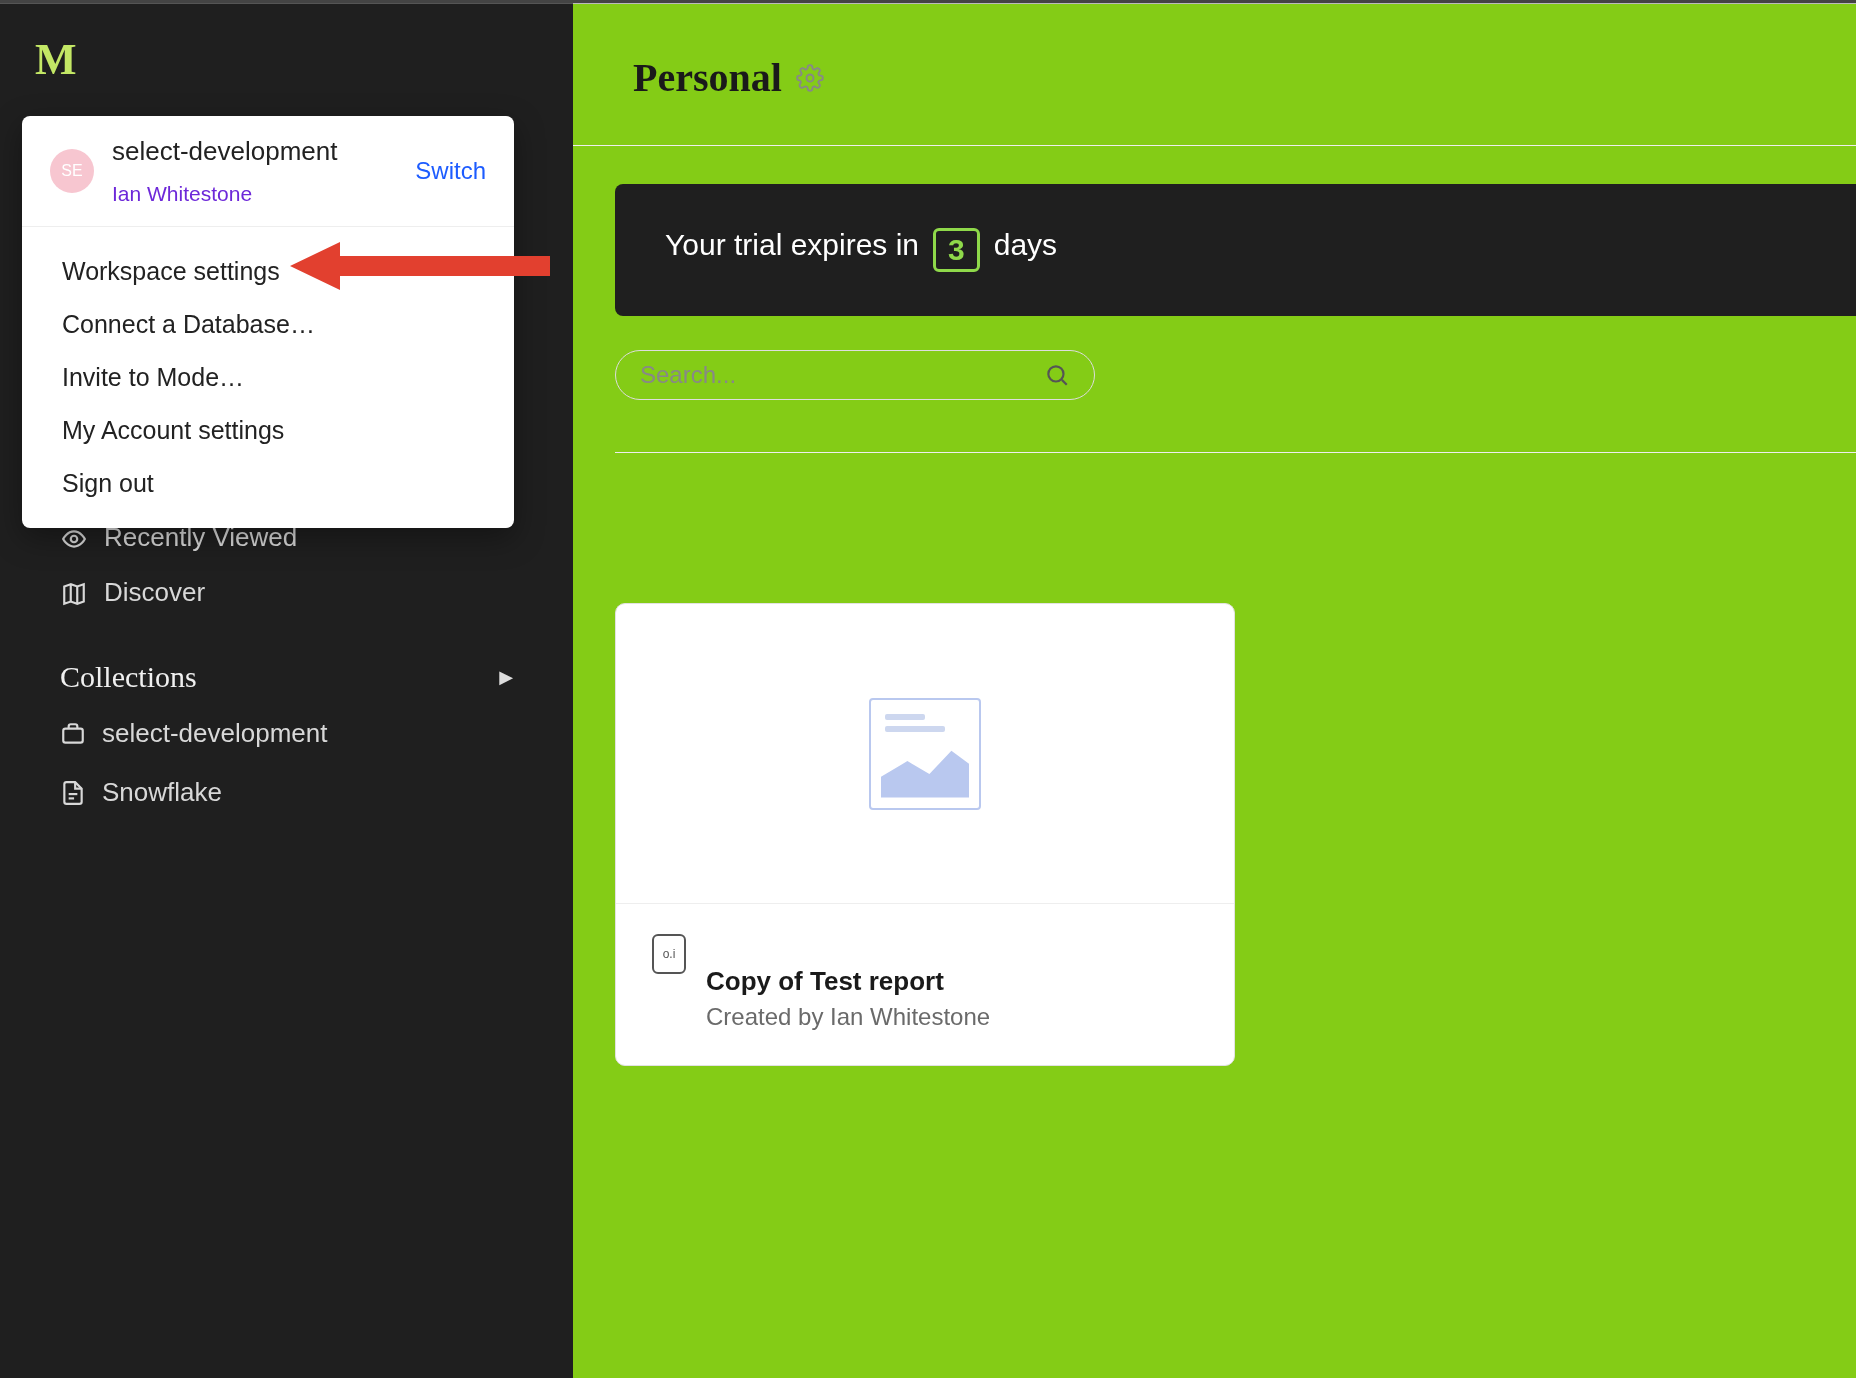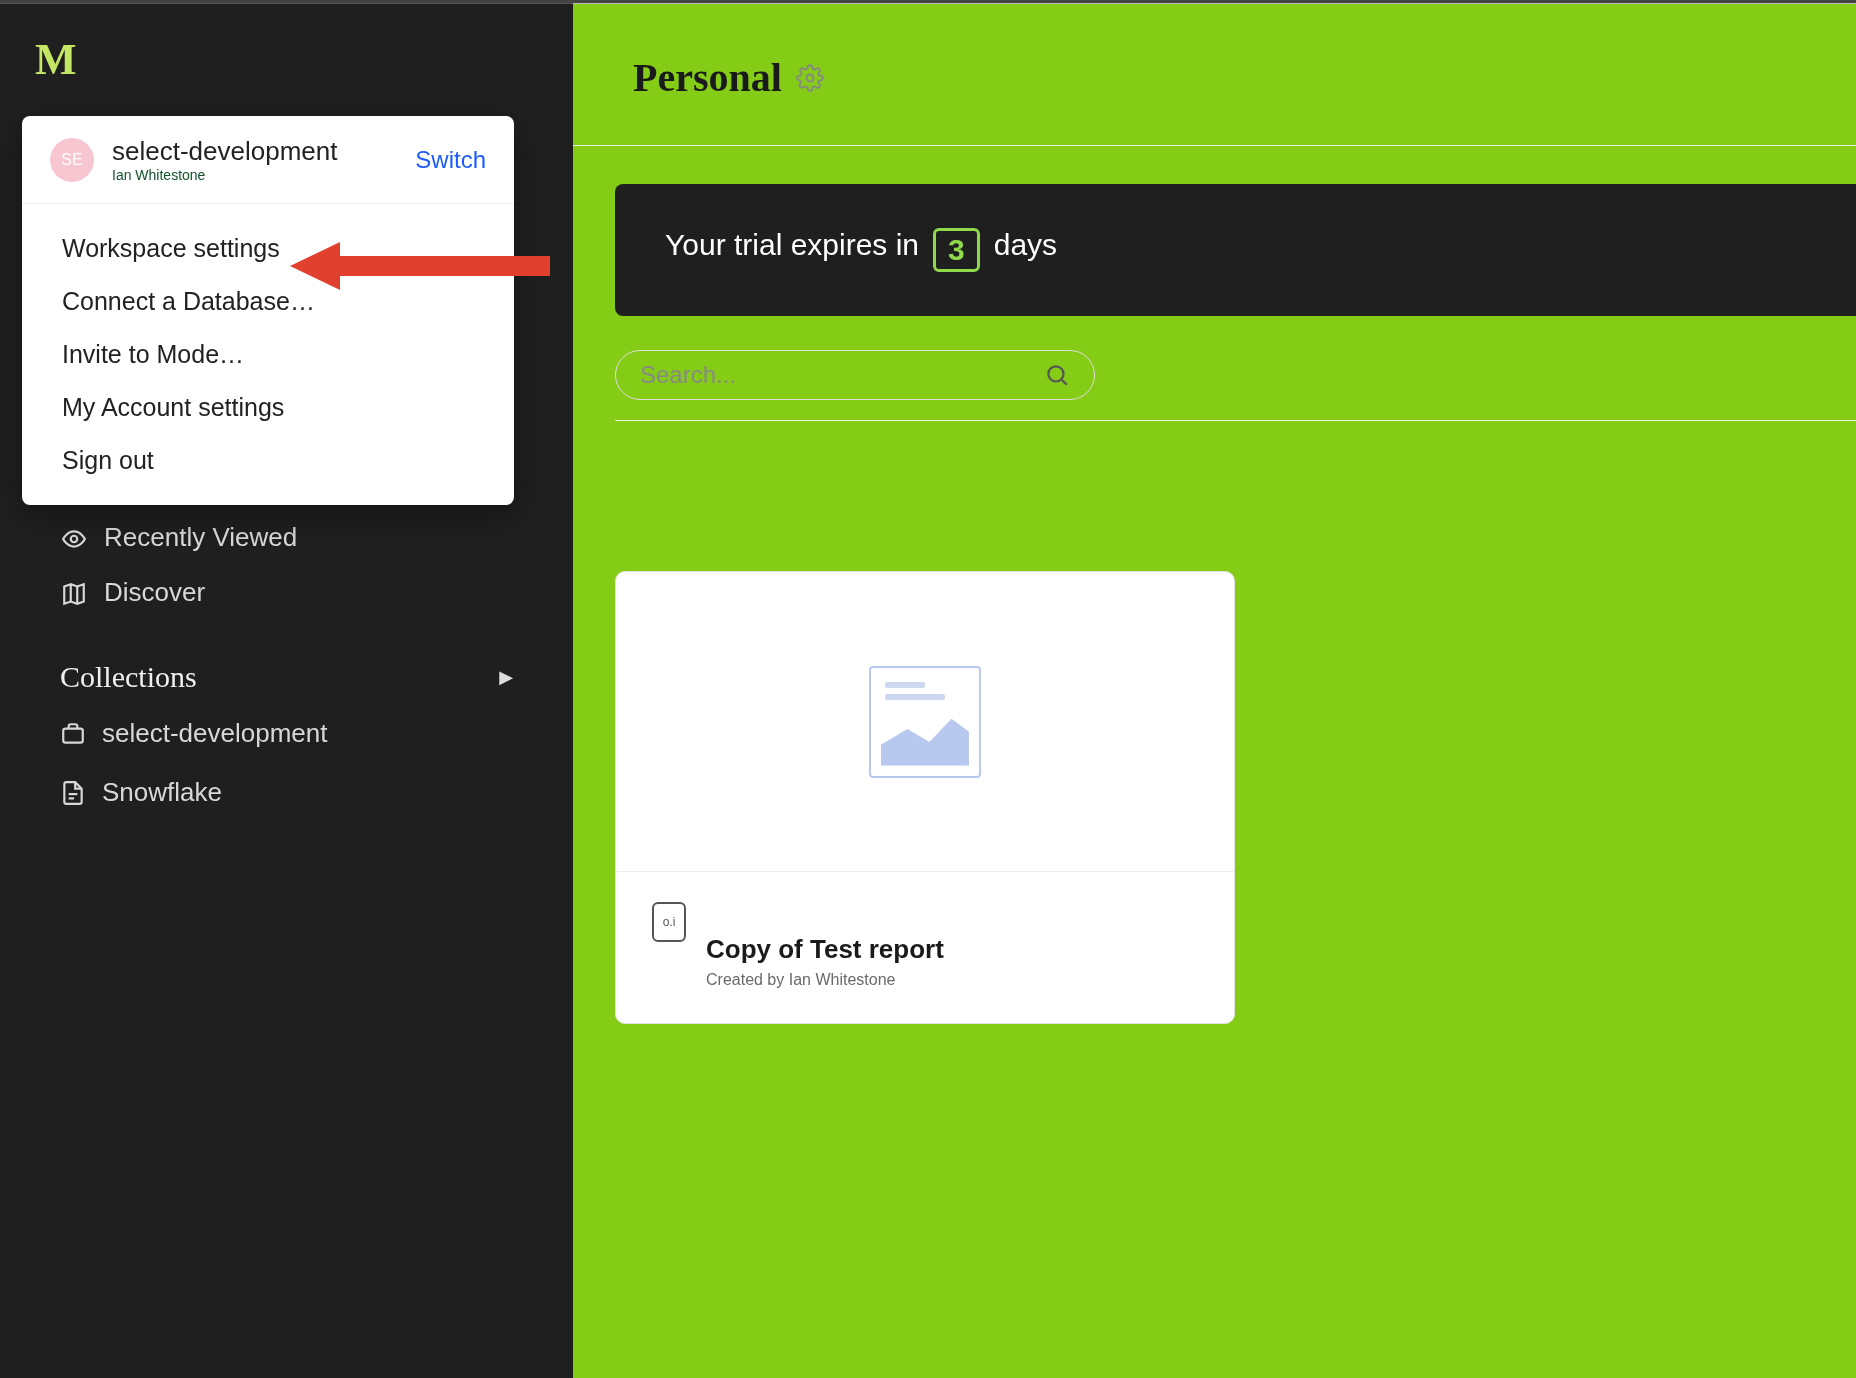--- a/index.html
+++ b/index.html
@@ -70,21 +70,21 @@
     border-bottom: 1px solid #eee;
   }
   .avatar {
     width: 44px; height: 44px; border-radius: 50%;
     background: #f7c6d0; color:#fff;
     display:flex; align-items:center; justify-content:center;
     font-size: 16px; font-weight:500;
   }
   .dd-head-txt { flex:1; }
   .dd-title { font-size: 26px; color:#222; }
-  .dd-sub { font-size: 14px; color:#14532d; margin-top:0; }
+  .dd-sub { font-size: 21px; color:#6d28d9; margin-top:15px; }
   .switch-link { color:#1d5cff; font-size:24px; cursor:pointer; }
   .dd-list { padding: 18px 0; }
   .dd-item {
     padding: 12px 40px;
     font-size: 25px;
     color: #222;
     cursor: pointer;
   }
   
   
@@ -131,21 +131,21 @@
   .trial-days {
     display:inline-flex;
     border: 3px solid #8fd94a;
     border-radius: 6px;
     padding: 2px 12px;
     color:#8fd94a;
     font-weight:600;
     font-size: 30px;
   }
   
-  .search-row { margin-top: 34px; padding-bottom: 20px; border-bottom:1px solid #eee; }
+  .search-row { margin-top: 34px; padding-bottom: 52px; border-bottom:1px solid #eee; }
   .search-box {
     width: 480px;
     border:1px solid #ddd;
     border-radius: 999px;
     display:flex; align-items:center;
     padding: 10px 24px;
     font-size:24px;
   }
   .search-box input {
     flex:1; border:none; outline:none;
@@ -185,21 +185,21 @@
   }
   .card-meta {
     display:flex; gap:20px; padding: 26px 36px 34px;
   }
   .sql-icon {
     width:34px; height:40px; border:2px solid #555; border-radius:6px;
     display:flex; align-items:center; justify-content:center;
     font-size:12px; color:#555; flex-shrink:0; margin-top:4px;
   }
   .card-txt .ct-title { font-size:26px; font-weight:600; color:#1a1a1a;margin-top:36px;}
-  .card-txt .ct-sub { font-size:16px; color:#6a6a6a; margin-top:6px;}
+  .card-txt .ct-sub { font-size:24px; color:#6a6a6a; margin-top:6px;}
   
   svg { display:block; }
 </style>
 </head>
 <body>
 
 <aside class="sidebar">
   <div class="logo">M</div>
 
   <div class="dropdown">

